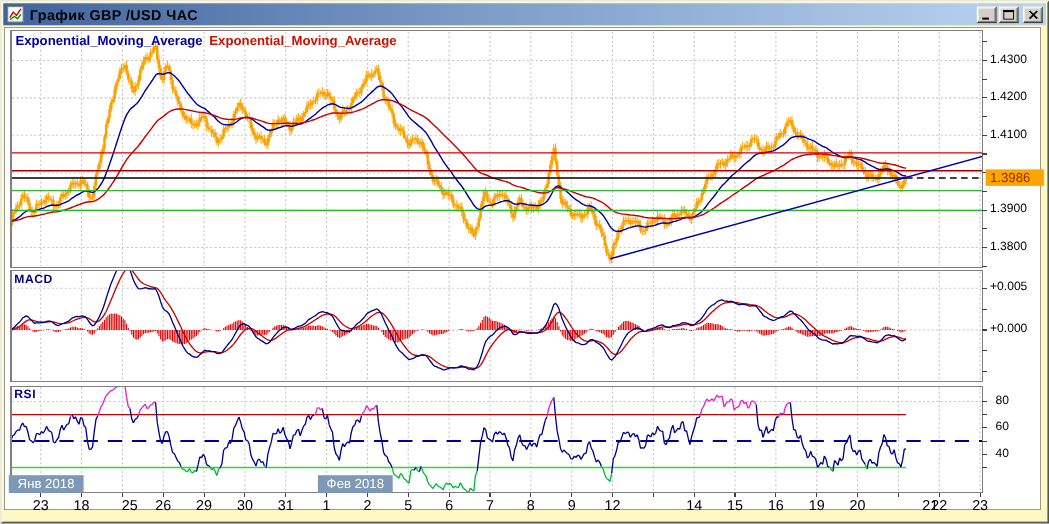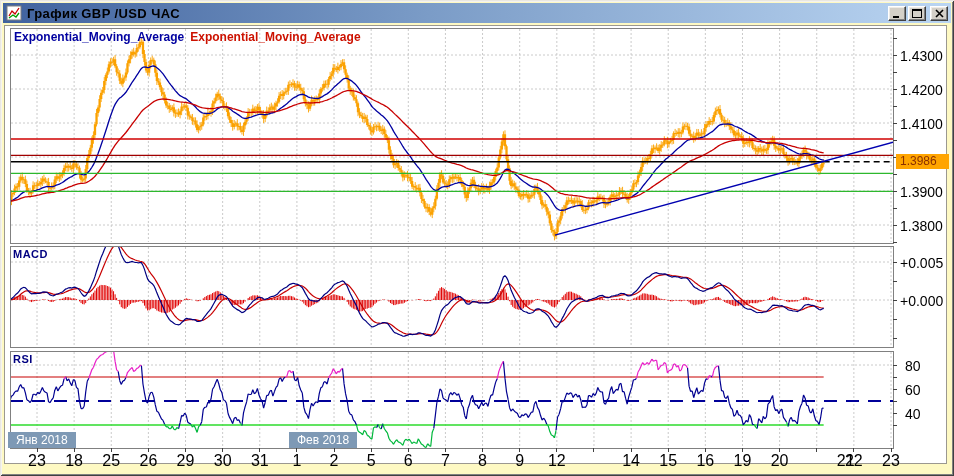--- a/index.html
+++ b/index.html
@@ -14,22 +14,22 @@
   .title-text{font-size:13px;font-weight:bold;color:#000;margin-left:5px;letter-spacing:.4px;white-space:nowrap;}
   .win-buttons{margin-left:auto;display:flex;gap:2px;align-items:center;}
   .win-btn{width:18px;height:15px;background:#D4D0C8;border:1px solid;border-color:#FFFFFF #404040 #404040 #FFFFFF;
     box-shadow:inset -1px -1px 0 #808080, inset 1px 1px 0 #EDEBE7;padding:0;display:flex;align-items:center;justify-content:center;cursor:default;}
   .win-btn.close{margin-left:2px;}
   #plot{position:absolute;left:0;top:0;}
   .legend{position:absolute;left:14px;top:30px;font-size:12px;font-weight:bold;white-space:nowrap;}
   .legend .ema-blue{color:#0000A0;}
   .legend .ema-red{color:#CC1100;margin-left:6px;}
   .panel-label{position:absolute;font-size:11px;font-weight:bold;color:#000080;letter-spacing:.5px;}
-  .axis-label{position:absolute;font-size:14px;color:#000;white-space:nowrap;text-align:right;}
-  .date-label{position:absolute;width:28px;text-align:center;font-size:16px;color:#000;}
+  .axis-label{position:absolute;font-size:11px;color:#000;white-space:nowrap;text-align:right;}
+  .date-label{position:absolute;width:28px;text-align:center;font-size:13px;color:#000;}
   .badge{position:absolute;height:16px;line-height:16px;padding:0 8px;background:#7E99B5;color:#FFFFFF;font-size:12px;white-space:nowrap;}
   .price-tag{position:absolute;left:896px;width:53px;height:15px;background:#FFA500;color:#8B3000;
     font-size:12px;line-height:15px;padding-left:4px;}
 </style>
 </head>
 <body>
 
 <div class="window">
   <div class="titlebar">
     <span class="app-icon">
@@ -251,21 +251,21 @@
     <div class="axis-label" style="left: 900px; top: 116px;">1.4100</div>
     <div class="axis-label" style="left: 900px; top: 184px;">1.3900</div>
     <div class="axis-label" style="left: 900px; top: 218px;">1.3800</div>
     <div class="axis-label" style="left: 900px; top: 255px;">+0.005</div>
     <div class="axis-label" style="left: 900px; top: 293px;">+0.000</div>
     <div class="axis-label" style="left: 905px; top: 358px;">80</div>
     <div class="axis-label" style="left: 905px; top: 382px;">60</div>
     <div class="axis-label" style="left: 905px; top: 406px;">40</div>
     <div class="date-label" style="left: 23px; top: 452px;">23</div>
     <div class="date-label" style="left: 60.1304px; top: 452px;">18</div>
-    <div class="date-label" style="left: 97.2608px; top: 452px;">25</div>
+    <div class="date-label" style="left: 97.2608px; top: 452px; text-align: right;">25</div>
     <div class="date-label" style="left: 134.391px; top: 452px;">26</div>
     <div class="date-label" style="left: 171.522px; top: 452px;">29</div>
     <div class="date-label" style="left: 208.652px; top: 452px;">30</div>
     <div class="date-label" style="left: 245.782px; top: 452px;">31</div>
     <div class="date-label" style="left: 282.913px; top: 452px;">1</div>
     <div class="date-label" style="left: 320.043px; top: 452px;">2</div>
     <div class="date-label" style="left: 357.174px; top: 452px;">5</div>
     <div class="date-label" style="left: 394.304px; top: 452px;">6</div>
     <div class="date-label" style="left: 431.434px; top: 452px;">7</div>
     <div class="date-label" style="left: 468.565px; top: 452px;">8</div>

